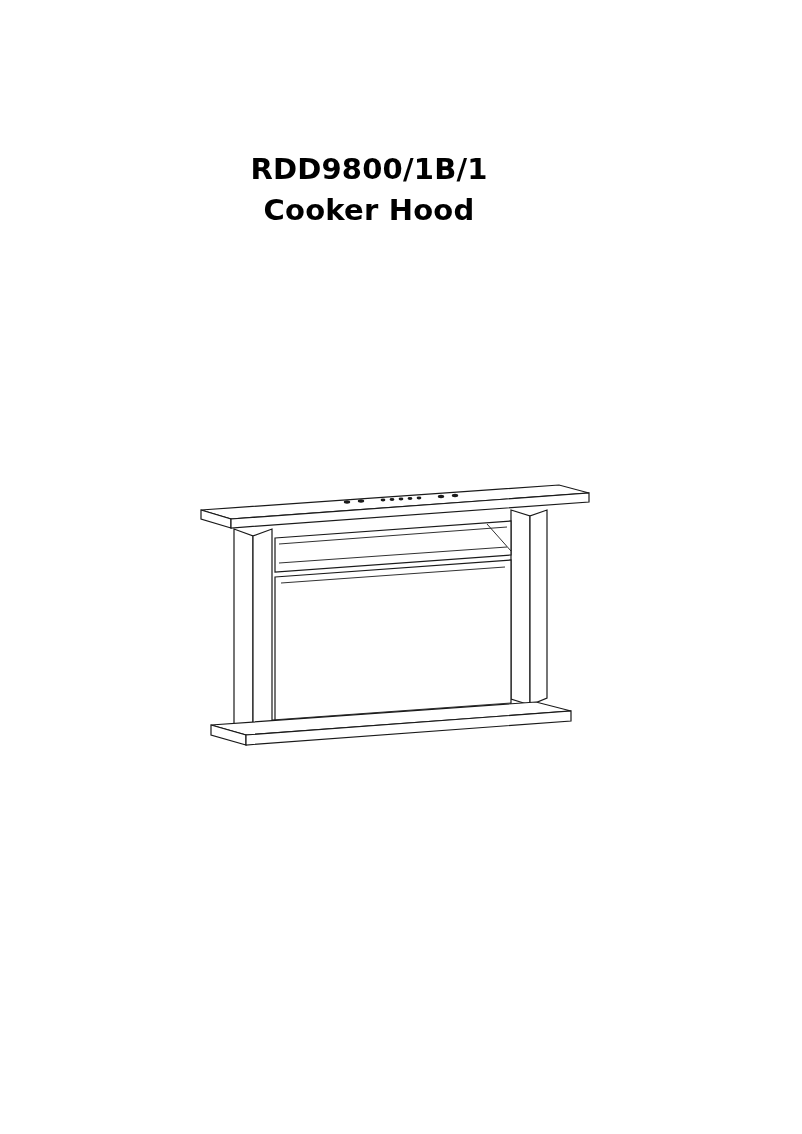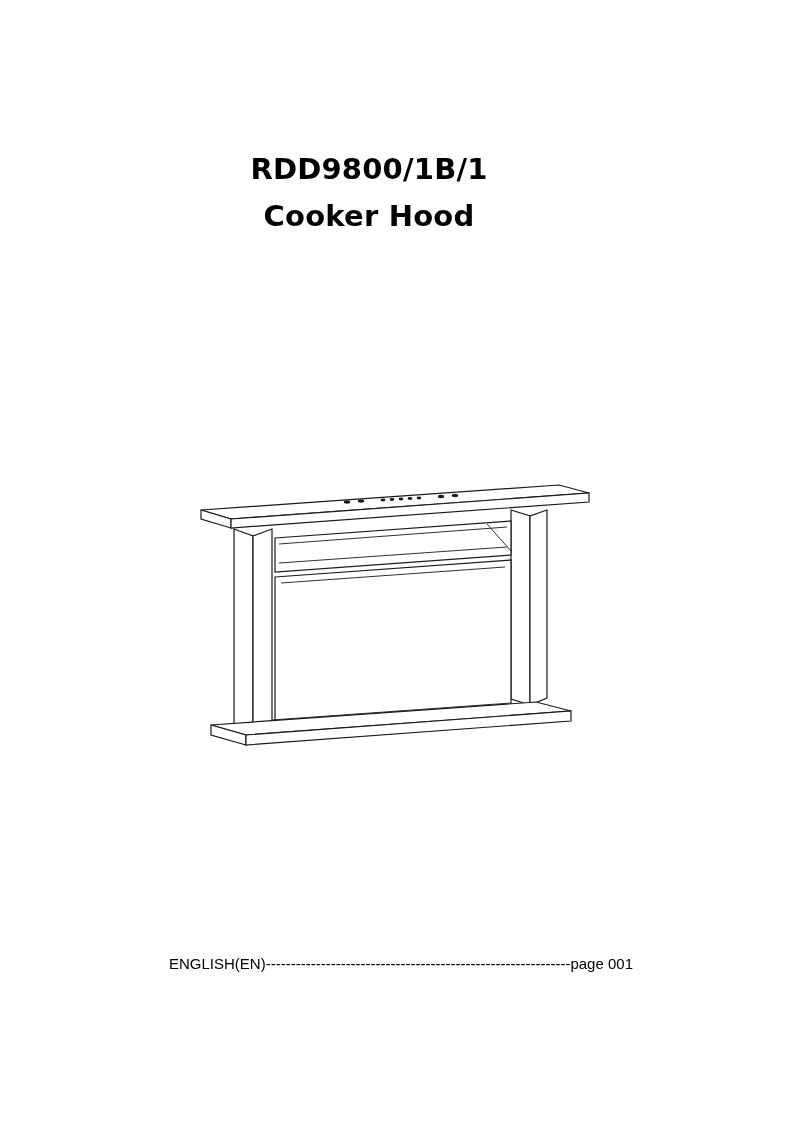--- a/index.html
+++ b/index.html
@@ -28,21 +28,21 @@
     width: 738px;
     text-align: center;
   }
   .title-line {
     font-size: 29px;
     font-weight: bold;
     line-height: 1.35;
     letter-spacing: 0.2px;
   }
   .title-line.second {
-    margin-top: 8px;
+    margin-top: 2px;
   }
   .title-line.manual {
     margin-top: 48px;
     font-size: 29px;
   }
   .figure-wrap {
     position: absolute;
     top: 455px;
     left: 0;
     width: 802px;
@@ -109,17 +109,14 @@
 
         <path d="M 20 270 L 345 247 L 380 256 L 55 280 Z" fill="#ffffff"></path>
         <path d="M 20 270 L 20 280 L 55 290 L 55 280 Z" fill="#ffffff"></path>
         <path d="M 55 280 L 55 290 L 380 266 L 380 256 Z" fill="#ffffff"></path>
 
         <path d="M 81 265 L 320 248" stroke-width="0.9"></path>
       </g>
     </svg>
   </div>
 
-  <div class="footer">
-    <span class="footer-inner">ENGLISH(EN)</span><span class="footer-inner">-------------------------------------------------------------</span><span class="footer-inner">page 001</span>
-  </div>
 
 </div>
 
 </body></html>

